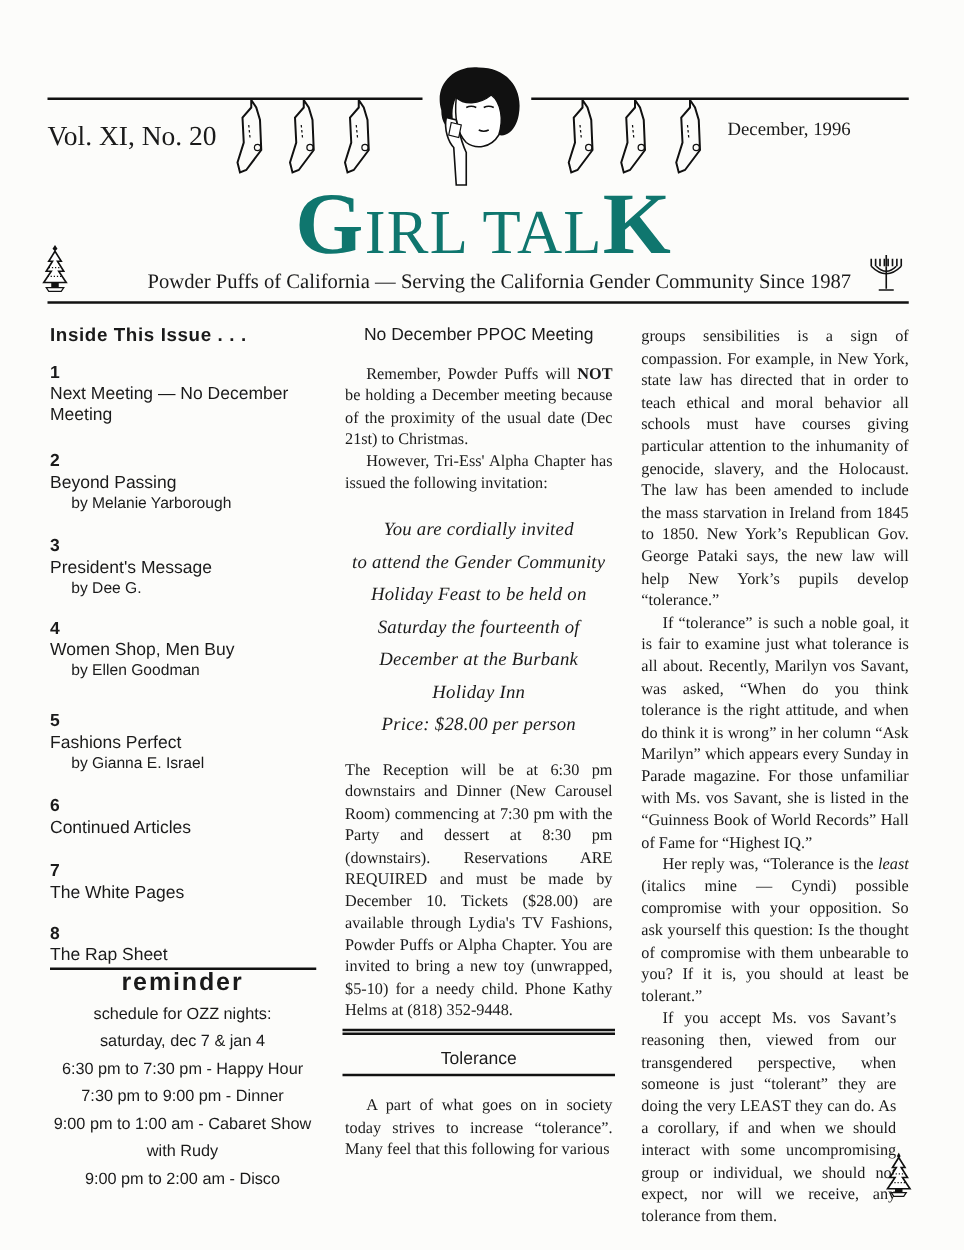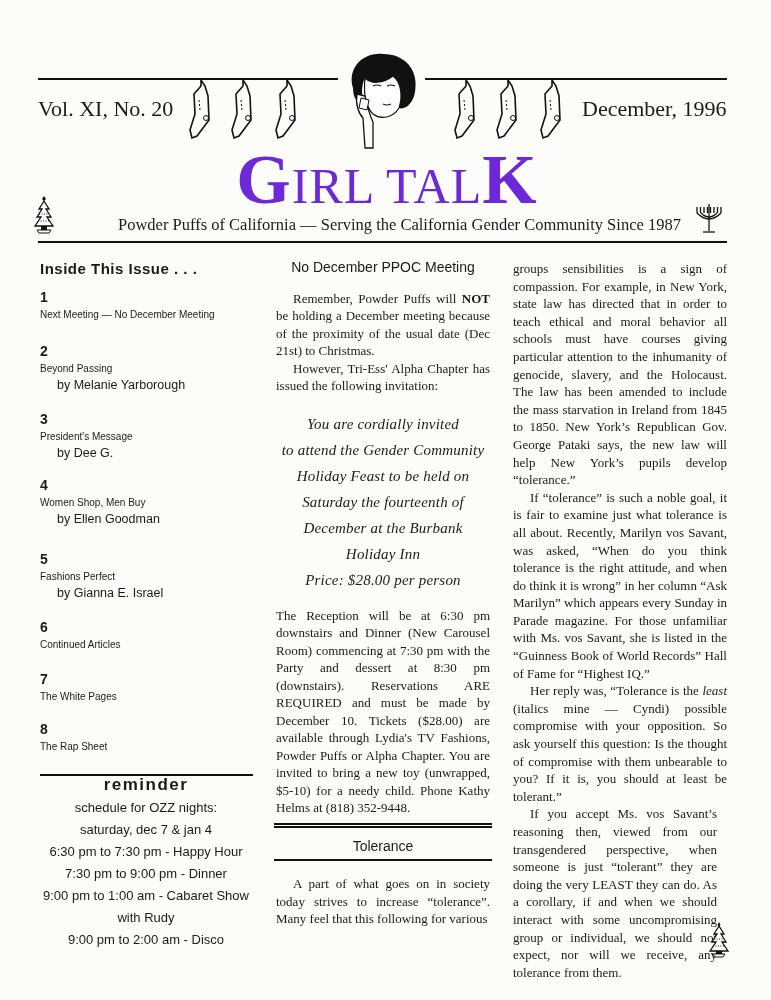--- a/index.html
+++ b/index.html
@@ -6,46 +6,46 @@
   body {
     width: 771px; height: 1000px; overflow: hidden;
     background: #fcfcfa; color: #1a1a1a;
     position: relative;
     font-family: "Liberation Serif", serif;
   }
   .abs { position: absolute; }
   .hrule { position: absolute; background: #111; }
   
   .vol { left: 38px; top: 96px; font-size: 22px; font-family: "Liberation Serif", serif; }
-  .date { left: 582px; top: 96px; font-size: 22px; font-family: "Liberation Serif", serif; }
+  .date { left: 582px; top: 96px; font-size: 15px; font-family: "Liberation Serif", serif; }
   .title {
     left: 232px; top: 150px; width: 310px; text-align: center;
     font-family: "Liberation Serif", serif; font-size: 50px; line-height: 60px;
-    letter-spacing: 1px; color: #6d28d9;
+    letter-spacing: 1px; color: #0f766e;
   }
   .title .big { font-size: 70px; font-weight: bold; }
   .title .bigk { font-size: 70px; font-weight: bold; }
   .subtitle {
     left: 118px; top: 215px; width: 540px; font-size: 16.5px;
     font-family: "Liberation Serif", serif; white-space: nowrap;
   }
   .stocking { position: absolute; top: 80px; width: 26px; height: 62px; }
   .lady { left: 343px; top: 48px; width: 80px; height: 104px; }
   .tree { position: absolute; }
   .menorah { left: 695px; top: 203px; width: 28px; height: 32px; }
 
   
   .left { left: 40px; top: 260px; width: 216px; font-family: "Liberation Sans", sans-serif; }
   .inside-title { font-size: 15px; font-weight: bold; letter-spacing: 0.5px; margin: 0 0 12px 0; }
   .toc-item { margin-bottom: 13px; }
   .toc-num { font-size: 14px; font-weight: bold; line-height: 17px; }
-  .toc-label { font-size: 10px; line-height: 17px; }
+  .toc-label { font-size: 14px; line-height: 17px; }
   .toc-by { font-size: 12.5px; line-height: 16px; padding-left: 17px; }
   .reminder { left: 40px; top: 773px; width: 212px; font-family: "Liberation Sans", sans-serif; text-align: center; }
-  .reminder-title { font-size: 17px; font-weight: 900; letter-spacing: 1.5px; margin-top: 2px; }
+  .reminder-title { font-size: 20px; font-weight: 900; letter-spacing: 1.5px; margin-top: 2px; }
   .reminder-line { font-size: 13px; line-height: 22px; }
 
   
   .mid { left: 276px; top: 259px; width: 214px; font-size: 13px; line-height: 17.5px; text-align: justify; }
   .mid h2 { font-family: "Liberation Sans", sans-serif; font-weight: normal; font-size: 14px; text-align: center; margin: 0 0 13px 0; }
   .mid p { margin: 0; text-indent: 17px; }
   .invite { font-family: Liberation Serif, serif; font-style: italic; text-align: center; font-size: 15px; line-height: 26px; margin: 16px 0 14px 0; letter-spacing: 0.2px; }
   .dbl-rule { height: 6px; border-top: 2.5px solid #111; border-bottom: 2.5px solid #111; margin: 6px 0 10px -2px; width: 218px; height: 1px; }
   .mid h3 { font-family: "Liberation Sans", sans-serif; font-weight: normal; font-size: 14px; text-align: center; margin: 0 0 4px 0; }
   .byline { font-size: 13px; margin: 0 0 4px 0; }

